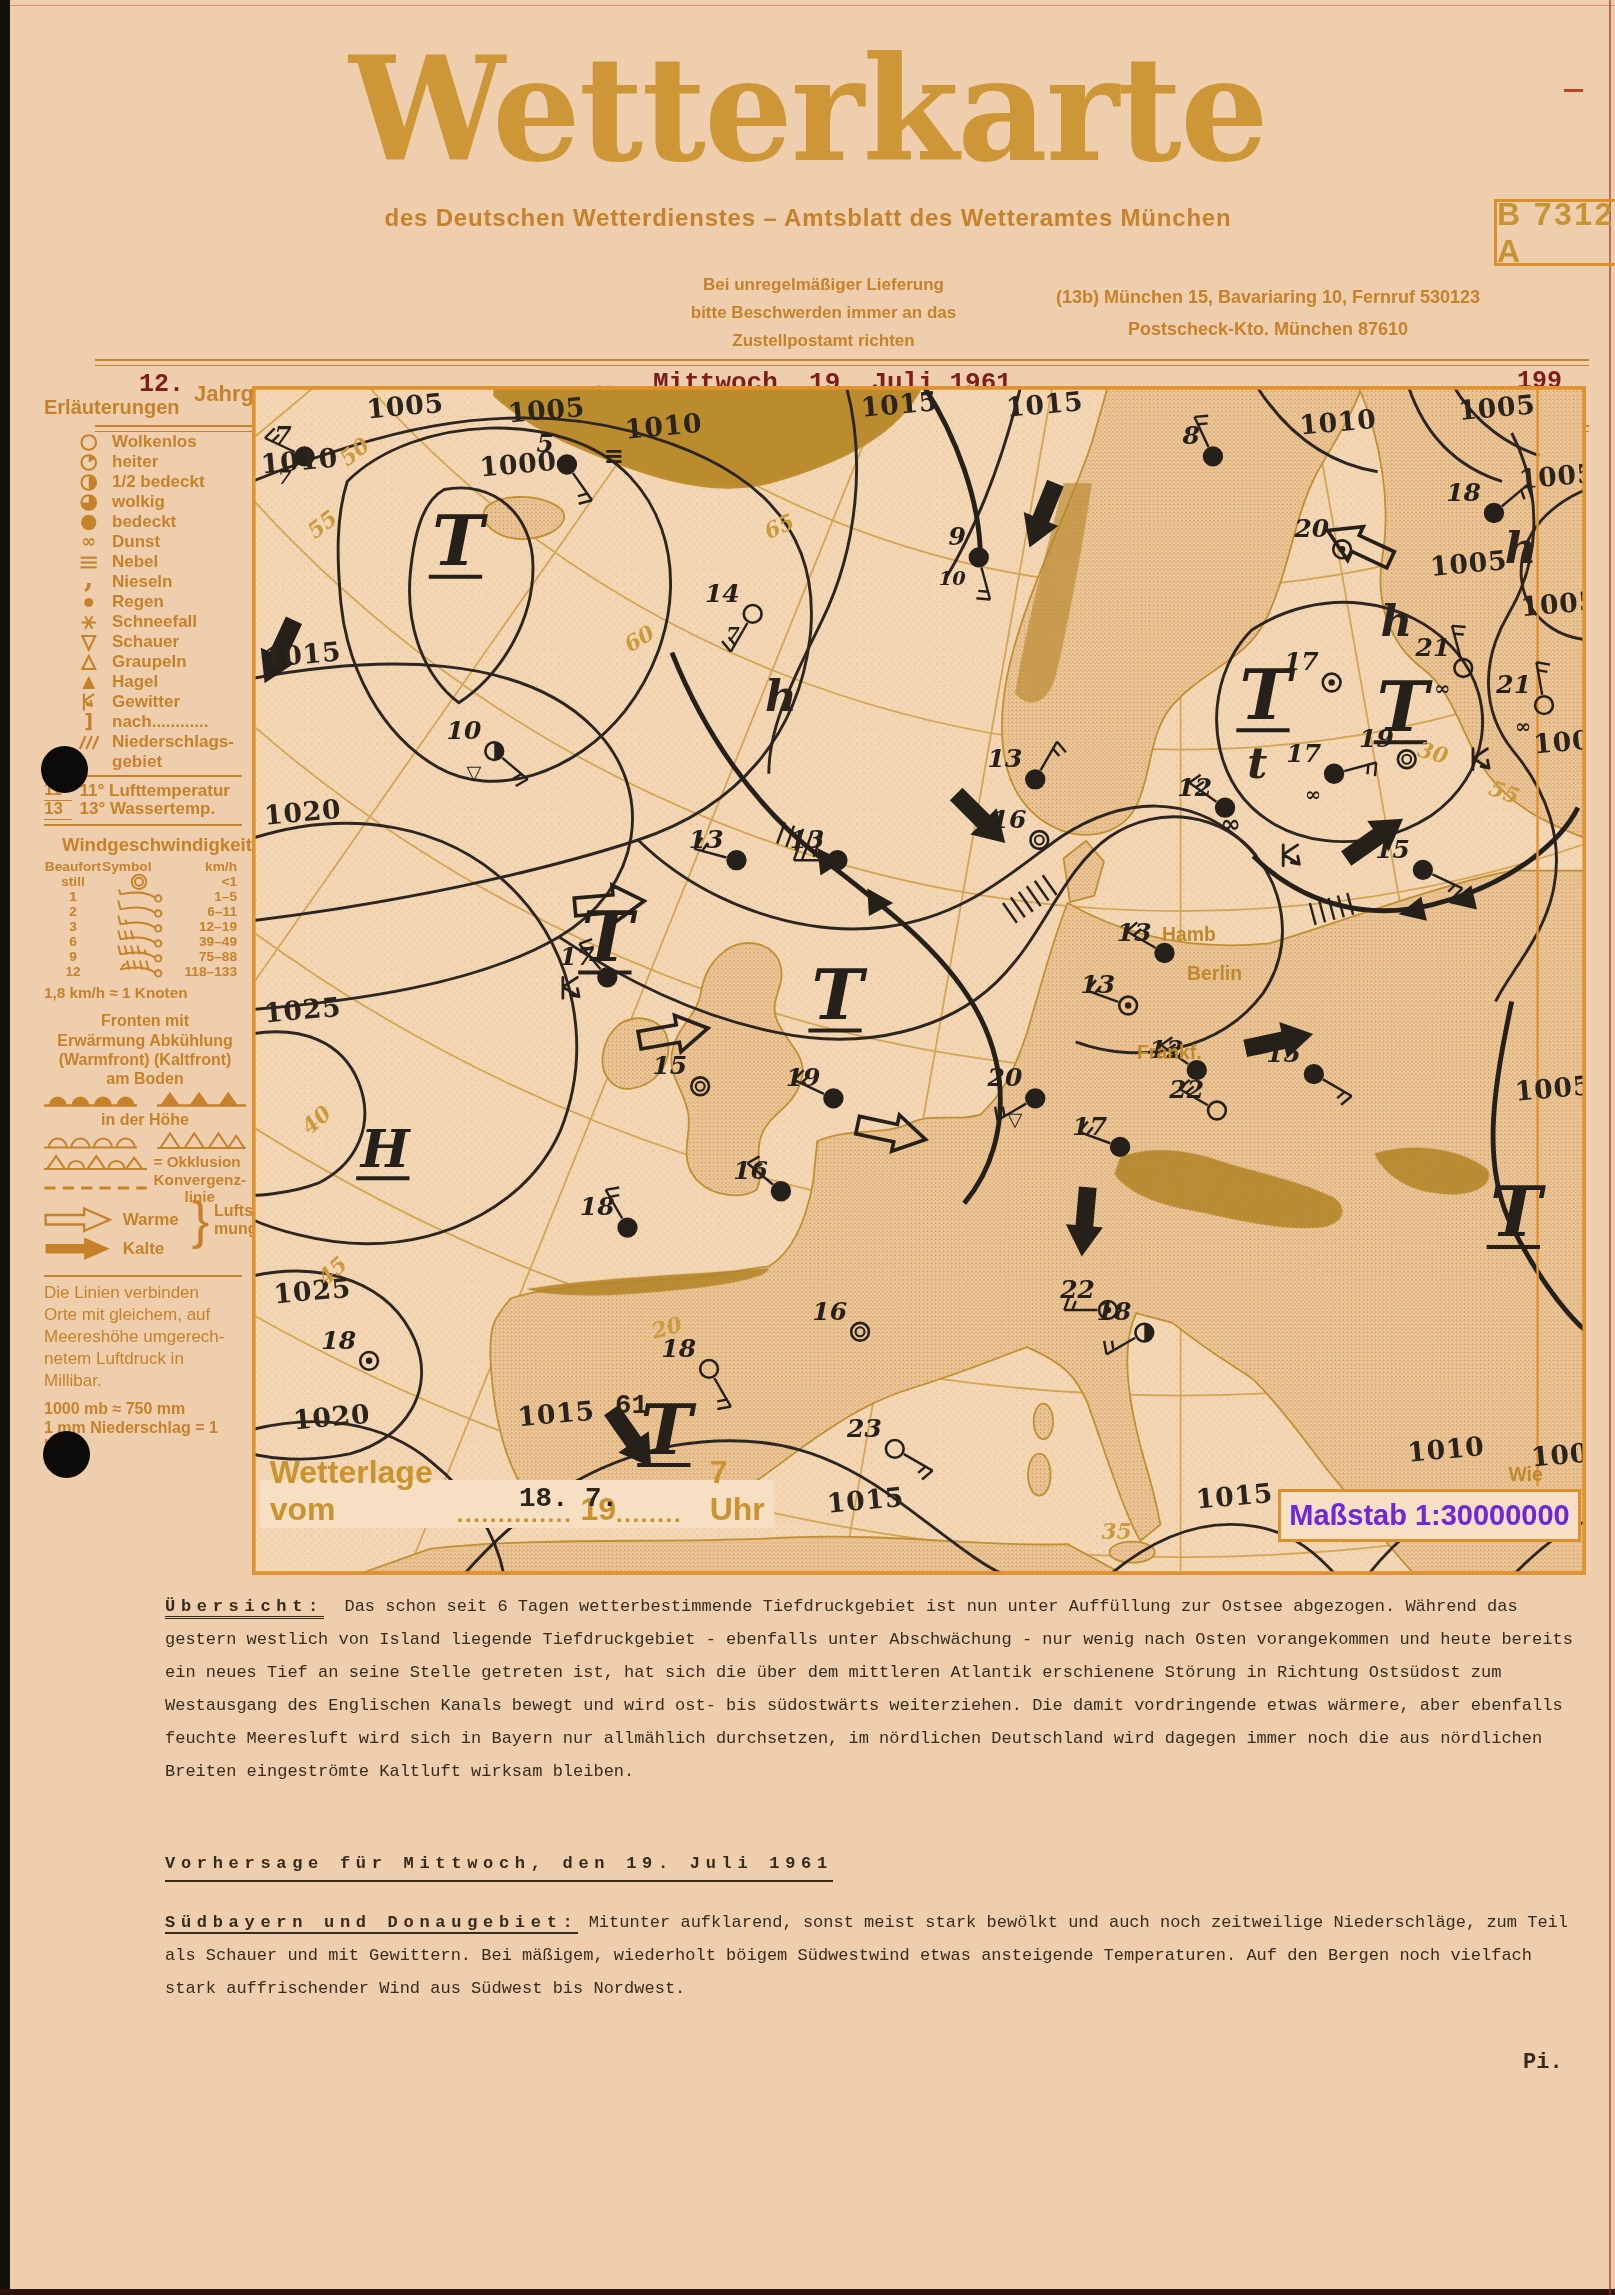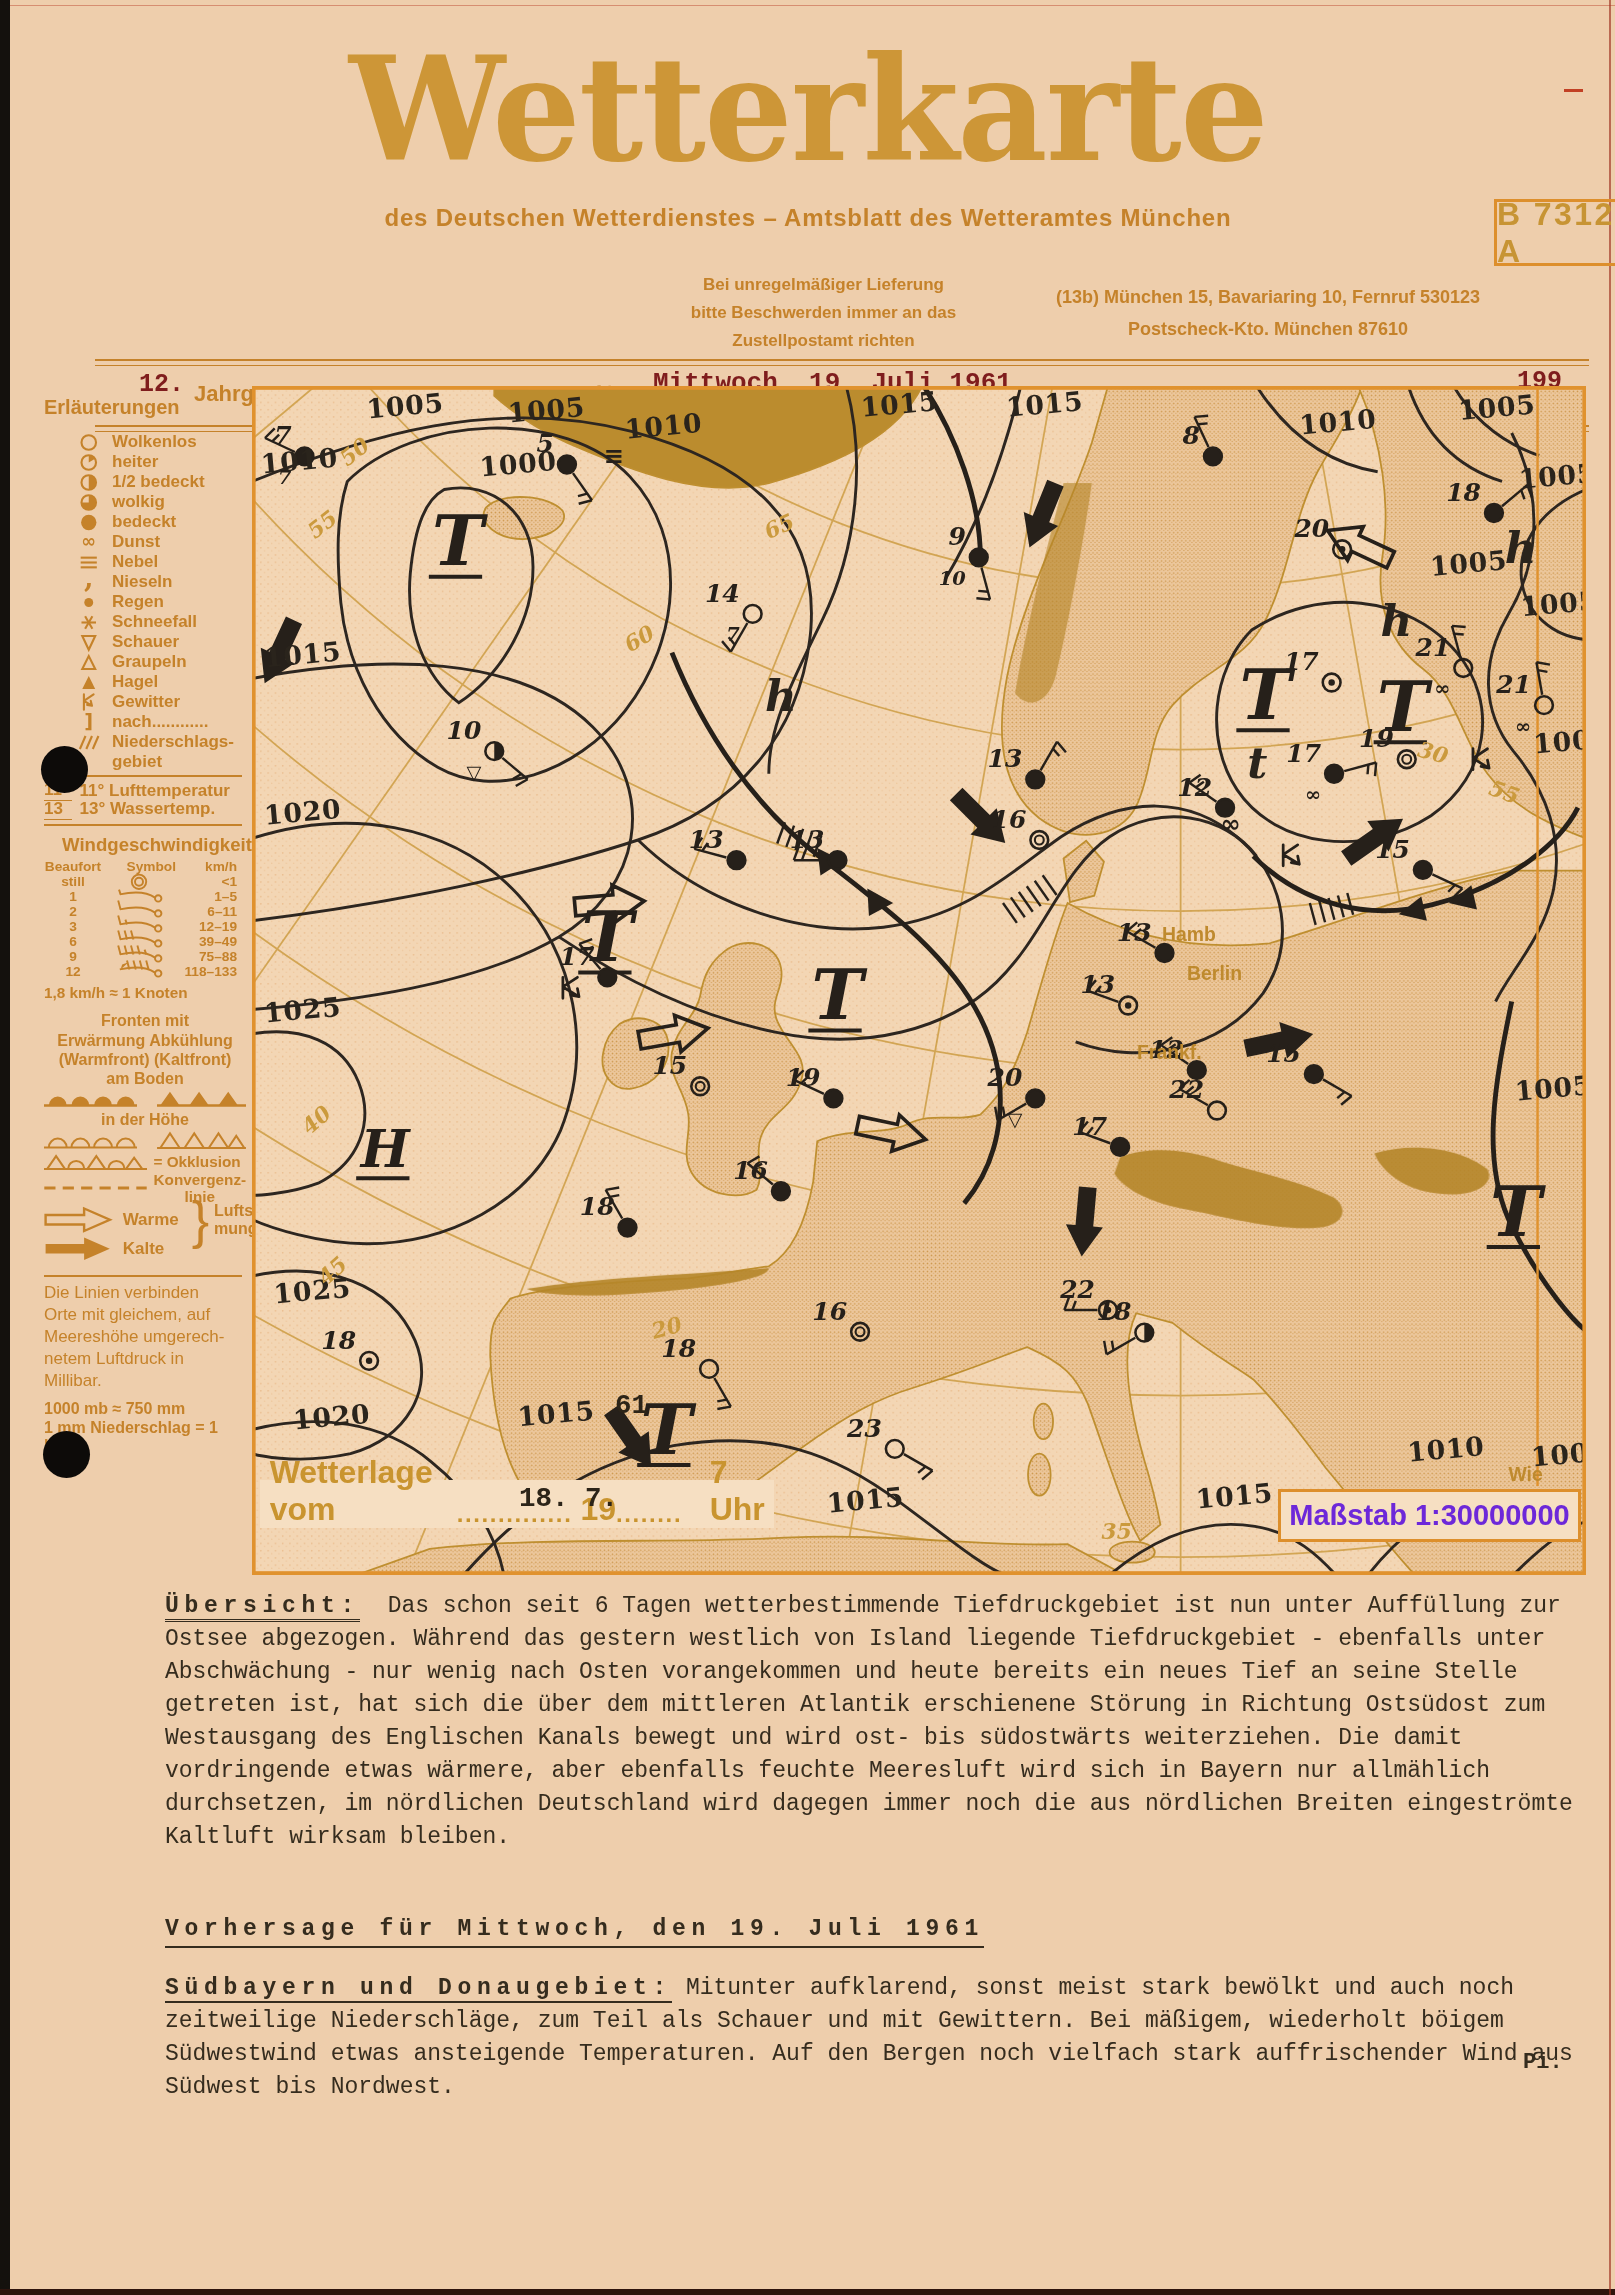--- a/index.html
+++ b/index.html
@@ -40,21 +40,21 @@
   .lrow{display:flex;align-items:center;height:20px;}
   .licon{width:37px;padding-left:31px;flex:none;display:flex;align-items:center;}
   .llab{font-size:17px;font-weight:700;white-space:nowrap;}
   .llab2{font-size:17px;font-weight:700;padding-left:68px;height:18px;}
   .ldiv{height:0;border-top:2.4px solid #c5822a;margin:4.8px 0 4.8px 0;width:198px;}
   .temprow{display:flex;align-items:center;height:18.6px;font-size:17px;font-weight:700;}
   .temprow .tv{width:27.5px;border-bottom:1.6px solid #c5822a;margin-right:8px;text-align:left;}
   .wtitle{font-size:18.6px;font-weight:700;margin:8px 0 3.2px 18px;}
   .whead,.wrow{display:flex;align-items:center;font-size:13.7px;font-weight:700;}
   .whead span:nth-child(1),.wrow .wb{width:58px;text-align:center;}
-  .whead span:nth-child(2){width:74px;text-align:right;}
+  .whead span:nth-child(2){width:74px;text-align:left;}
   .wrow .ws{width:74px;display:flex;justify-content:center;}
   .whead span:nth-child(3),.wrow .wk{width:61px;text-align:right;}
   .wrow{height:15px;}
   .wconv{font-size:15.3px;font-weight:700;margin-top:4.8px;}
   .fr{text-align:center;font-size:16px;font-weight:700;line-height:19.4px;}
   .fsymrow{display:flex;justify-content:space-between;align-items:center;margin:1.6px 0;}
   .occrow,.convrow{display:flex;align-items:center;font-size:15.3px;font-weight:700;}
   .arrowrow{display:flex;align-items:center;height:29px;font-size:17px;font-weight:700;}
   .brace{font-size:52px;font-weight:400;color:#c5822a;line-height:0;}
   .note{font-size:17px;font-weight:400;line-height:22px;}
@@ -65,21 +65,21 @@
   
   .mapwrap{left:252px;top:386px;width:1334px;height:1189px;}
   .mapcaption{left:260px;top:1480px;width:514px;height:48px;background:#f6dfc2;display:flex;align-items:flex-end;
       color:#c9942f;font-weight:700;font-size:32px;padding-left:9.7px;box-sizing:border-box;}
   .capdots{color:#c9942f;letter-spacing:1.6px;font-size:24px;}
   .typed{position:absolute;font-family:"Liberation Mono", monospace;color:#2c2418;font-weight:700;}
   .scalebox{left:1278px;top:1489px;width:297px;height:47px;border:3.2px solid #dd8f2c;background:#f6dfc2;
       display:flex;align-items:center;justify-content:center;color:#6d28d9;font-weight:700;font-size:29px;}
   
   .report{left:165px;top:1590px;width:1410px;font-family:"Liberation Mono", monospace;color:#352c1e;
-          font-size:23px;line-height:33px;}
+          font-size:17px;line-height:33px;}
   .para{margin:0 0 0 0;}
   .lbl{letter-spacing:5.7px;font-weight:700;}
   .dunder{border-bottom:3.2px double #352c1e;}
   .sunder{border-bottom:2.4px solid #352c1e;}
   .head2{margin-top:31px;margin-bottom:24px;display:inline-block;letter-spacing:5.7px;font-weight:700;}
   .gap1{height:27.5px;}
   .sig{left:1523px;top:2050px;font-family:"Liberation Mono", monospace;font-size:22px;color:#352c1e;font-weight:700;}
   
   .iso{font:700 33px "DejaVu Serif", serif;fill:#2a241c;letter-spacing:1px;}
   .grid{font:italic 700 27px "DejaVu Serif", serif;fill:#cb9a3d;}

